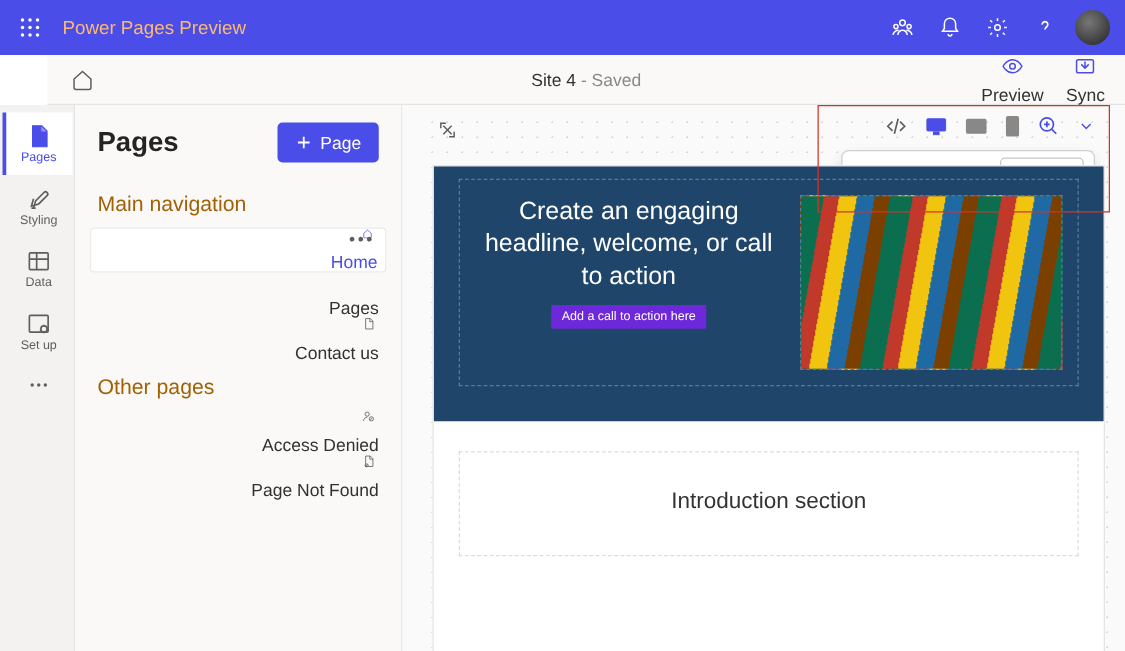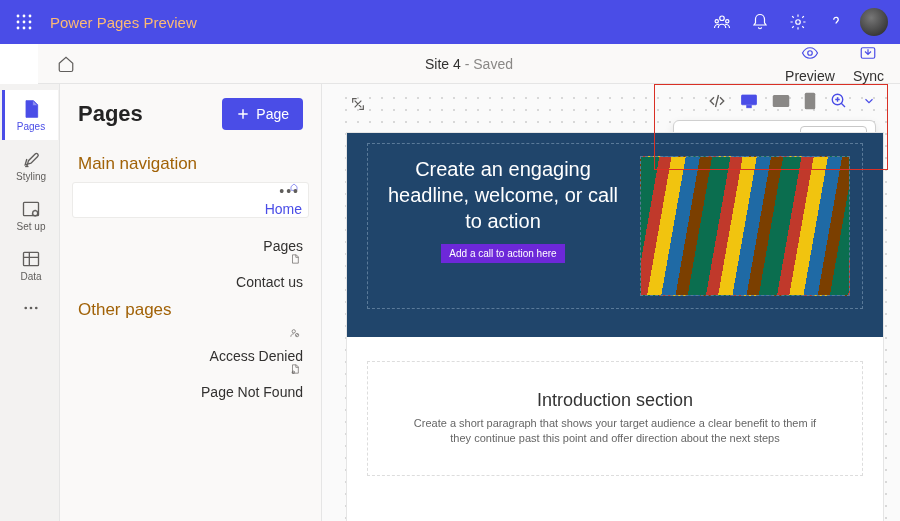--- a/index.html
+++ b/index.html
@@ -162,31 +162,31 @@
     <div class="rail-item">
       <svg width="20" height="20" viewBox="0 0 24 24" fill="none" stroke="#605e5c" stroke-width="1.6">
           <path d="M7 21l2-7 8-8a2 2 0 013 3l-8 8-7 2 2-7"></path>
           <path d="M5 21h4"></path>
         </svg>
       <span>Styling</span>
     </div>
     <div class="rail-item">
       <svg width="20" height="20" viewBox="0 0 24 24" fill="none" stroke="#605e5c" stroke-width="1.6">
           <rect x="3" y="4" width="18" height="16" rx="1"></rect>
-          <circle cx="17" cy="17" r="3"></circle>
-          <path d="M17 14v-1m0 7v1m3-3h1m-7 0h-1"></path>
-        </svg>
-      <span>Set up</span>
+          <path d="M3 10h18M10 4v16"></path>
+        </svg>
+      <span>Data</span>
     </div>
     <div class="rail-item">
       <svg width="20" height="20" viewBox="0 0 24 24" fill="none" stroke="#605e5c" stroke-width="1.6">
           <rect x="3" y="4" width="18" height="16" rx="1"></rect>
-          <path d="M3 10h18M10 4v16"></path>
-        </svg>
-      <span>Data</span>
+          <circle cx="17" cy="17" r="3"></circle>
+          <path d="M17 14v-1m0 7v1m3-3h1m-7 0h-1"></path>
+        </svg>
+      <span>Set up</span>
     </div>
     <div class="rail-item" style="height:36px;">
       <svg width="18" height="18" viewBox="0 0 24 24" fill="#605e5c">
           <circle cx="5" cy="12" r="1.8"></circle>
           <circle cx="12" cy="12" r="1.8"></circle>
           <circle cx="19" cy="12" r="1.8"></circle>
         </svg>
     </div>
   </div>
 
@@ -301,17 +301,16 @@
         <div class="hero-split">
           <div class="hero-left">
             <h2>Create an engaging headline, welcome, or call to action</h2>
             <span class="cta">Add a call to action here</span>
           </div>
           <div class="hero-img"></div>
         </div>
       </div>
       <div class="intro">
         <h3>Introduction section</h3>
-        <p>Create a short paragraph that shows your target audience a clear benefit to them if they continue past this point and offer direction about the next steps</p>
       </div>
     </div>
   </div>
 </div>
 
 </body></html>

